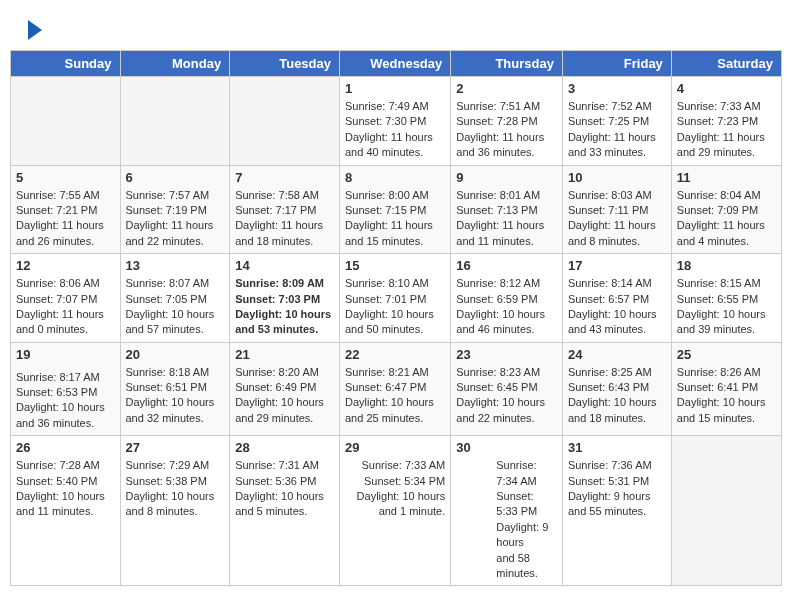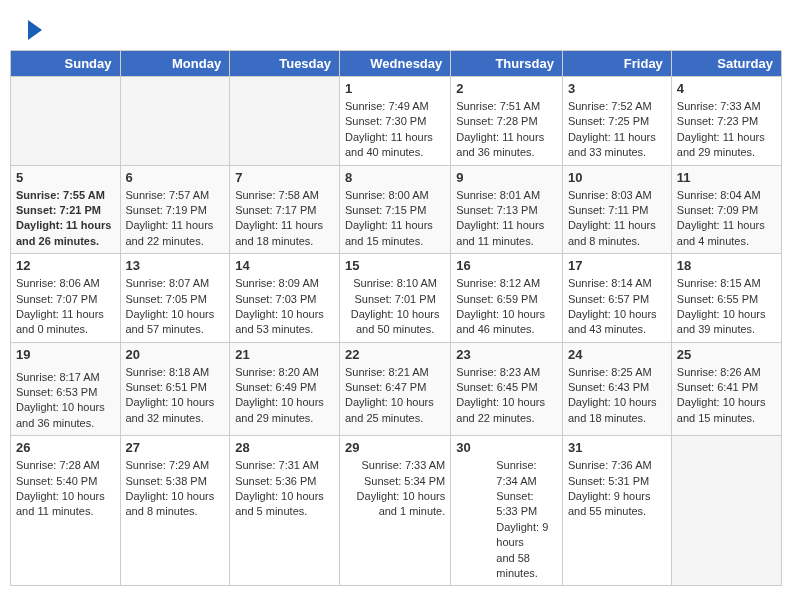--- a/index.html
+++ b/index.html
@@ -154,21 +154,21 @@
           <div class="day-number">4</div>
           <div class="day-info" style="white-space: pre-line;">Sunrise: 7:33 AM
 Sunset: 7:23 PM
 Daylight: 11 hours
 and 29 minutes.</div>
         </td>
       </tr>
       <tr>
         <td>
           <div class="day-number">5</div>
-          <div class="day-info" style="white-space: pre-line; font-weight: bold;">Sunrise: 7:55 AM
+          <div class="day-info" style="white-space: pre-line;">Sunrise: 7:55 AM
 Sunset: 7:21 PM
 Daylight: 11 hours
 and 26 minutes.</div>
         </td>
         <td>
           <div class="day-number">6</div>
           <div class="day-info" style="white-space: pre-line;">Sunrise: 7:57 AM
 Sunset: 7:19 PM
 Daylight: 11 hours
 and 22 minutes.</div>
@@ -219,28 +219,28 @@
         </td>
         <td>
           <div class="day-number">13</div>
           <div class="day-info" style="white-space: pre-line;">Sunrise: 8:07 AM
 Sunset: 7:05 PM
 Daylight: 10 hours
 and 57 minutes.</div>
         </td>
         <td>
           <div class="day-number">14</div>
-          <div class="day-info" style="white-space: pre-line;">Sunrise: 8:09 AM
+          <div class="day-info" style="white-space: pre-line; font-weight: bold;">Sunrise: 8:09 AM
 Sunset: 7:03 PM
 Daylight: 10 hours
 and 53 minutes.</div>
         </td>
         <td>
           <div class="day-number">15</div>
-          <div class="day-info" style="white-space: pre-line; text-align: center;">Sunrise: 8:10 AM
+          <div class="day-info" style="white-space: pre-line;">Sunrise: 8:10 AM
 Sunset: 7:01 PM
 Daylight: 10 hours
 and 50 minutes.</div>
         </td>
         <td>
           <div class="day-number">16</div>
           <div class="day-info" style="white-space: pre-line;">Sunrise: 8:12 AM
 Sunset: 6:59 PM
 Daylight: 10 hours
 and 46 minutes.</div>

